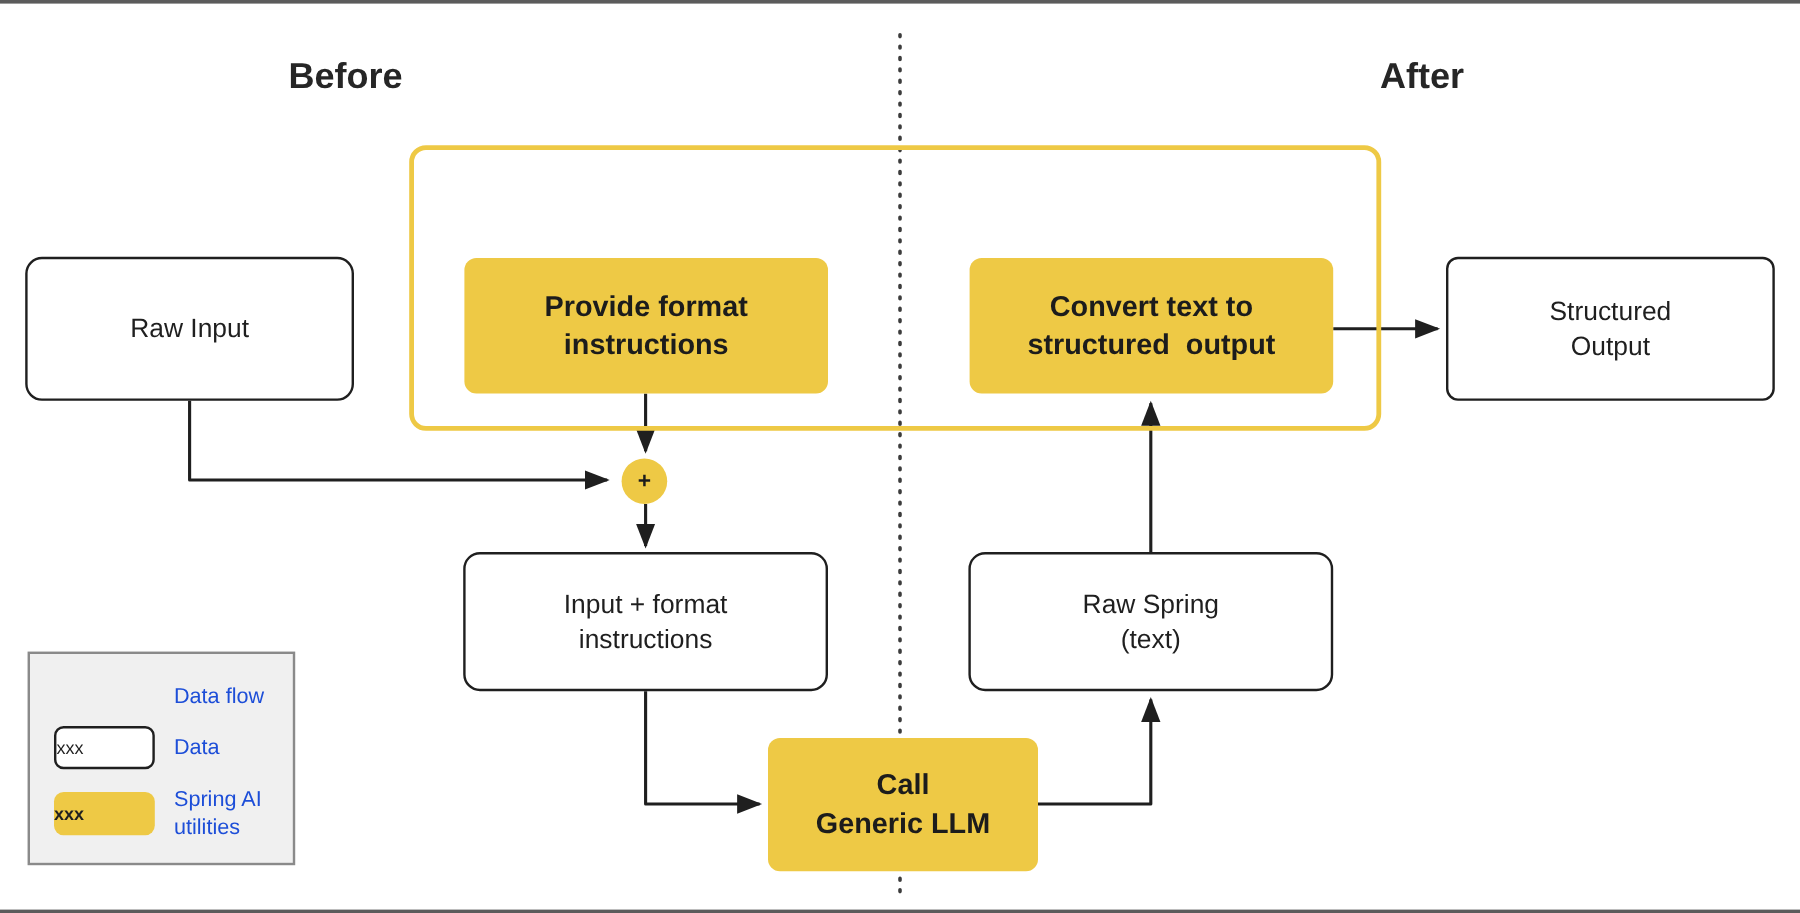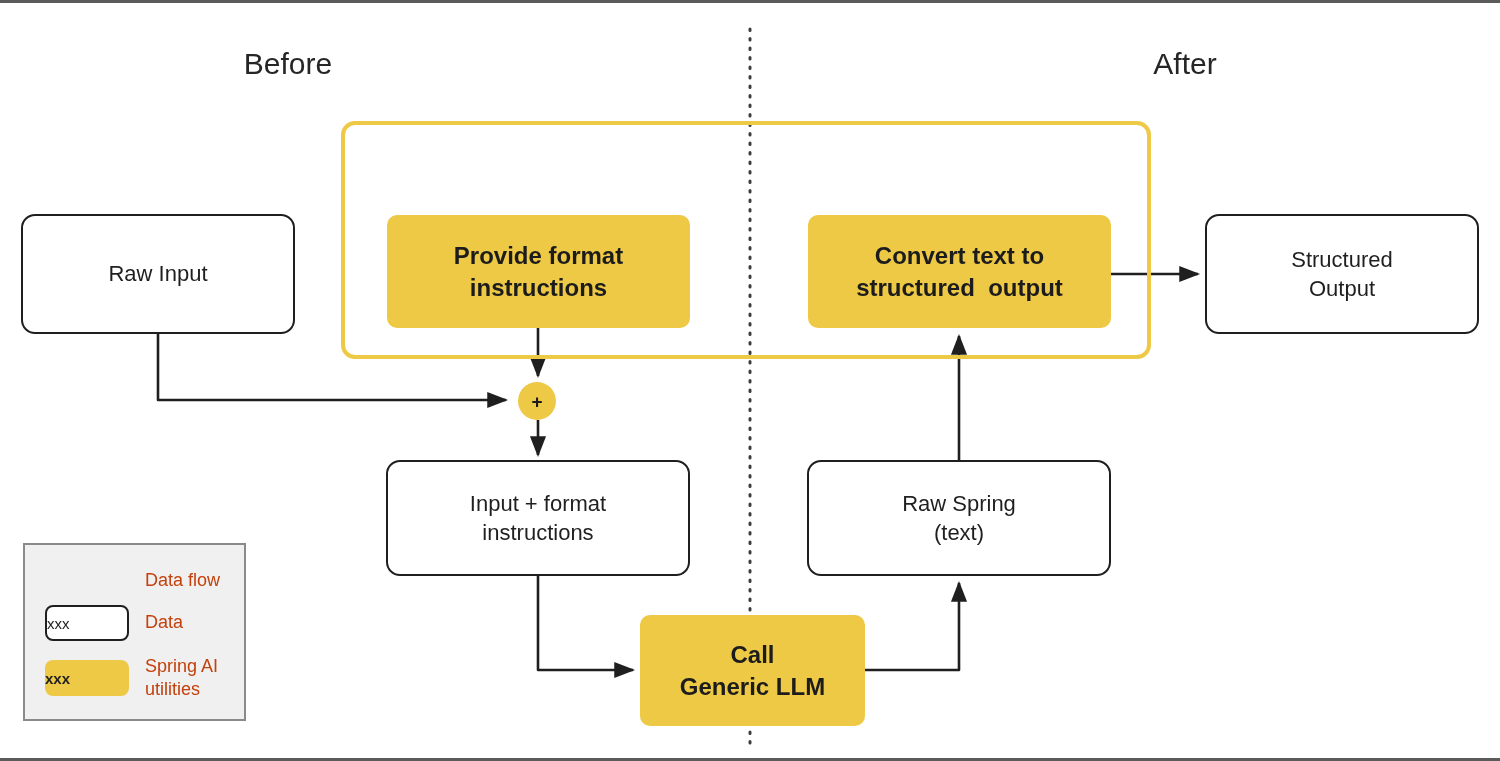--- a/index.html
+++ b/index.html
@@ -24,21 +24,21 @@
     width: 1500px;
     height: 761px;
     pointer-events: none;
   }
 
   
   .phase-label {
     position: absolute;
     font-size: 30px;
     color: #262626;
-    font-weight: 400;
+    font-weight: 700;
     white-space: nowrap;
     text-align: center;
   }
 
   
   .converter-box {
     position: absolute;
     left: 341px;
     top: 118px;
     width: 810px;
@@ -80,21 +80,21 @@
   .node.util {
     background: #eec945;
     border: none;
     border-radius: 10px;
     font-size: 24px;
     color: #1c1c1c;
     font-weight: bold;
   }
 
   #node-raw-input      { left: 21px;   top: 211px; width: 274px; height: 120px; }
-  #node-structured-out { left: 1205px; top: 211px; width: 274px; height: 120px; }
+  #node-structured-out { left: 1205px; top: 211px; width: 274px; height: 120px; border-radius: 10px; }
   #node-provide-format { left: 387px;  top: 212px; width: 303px; height: 113px; }
   #node-convert-text   { left: 808px;  top: 212px; width: 303px; height: 113px; }
   #node-input-format   { left: 386px;  top: 457px; width: 304px; height: 116px; }
   #node-raw-output     { left: 807px;  top: 457px; width: 304px; height: 116px; }
   #node-call-llm       { left: 640px;  top: 612px; width: 225px; height: 111px; }
 
   
   #node-plus {
     position: absolute;
     left: 518px;
@@ -153,21 +153,21 @@
   .legend-swatch.box.util {
     background: #eec945;
     border: none;
     border-radius: 8px;
     font-weight: bold;
   }
   .legend-swatch.arrow { height: 20px; }
   .legend-text {
     margin-left: 16px;
     font-size: 18px;
-    color: #c2410c;
+    color: #1d4ed8;
     line-height: 1.28;
     white-space: pre-line;
   }
 </style>
 </head>
 <body>
 
 <div id="canvas">
 
   <svg id="wires" viewBox="0 0 1500 761" xmlns="http://www.w3.org/2000/svg">

